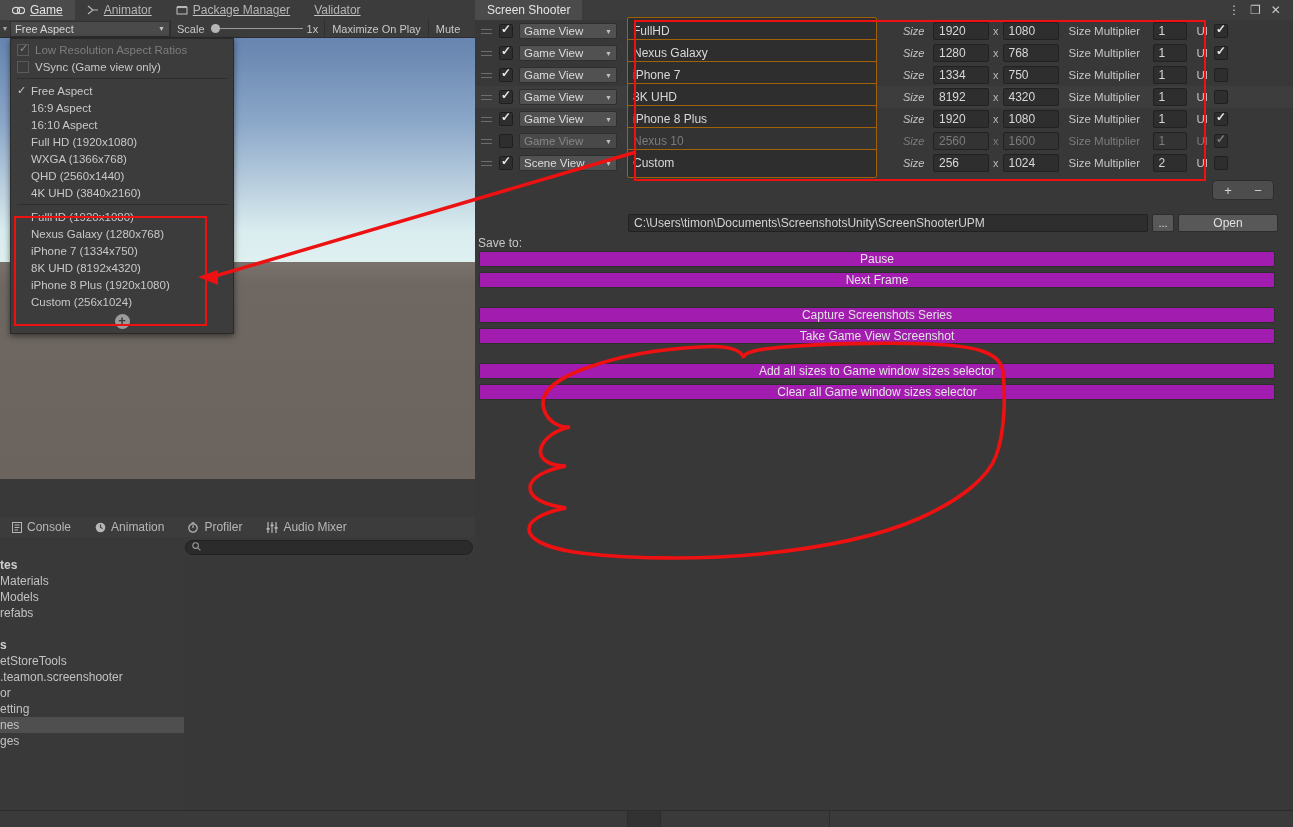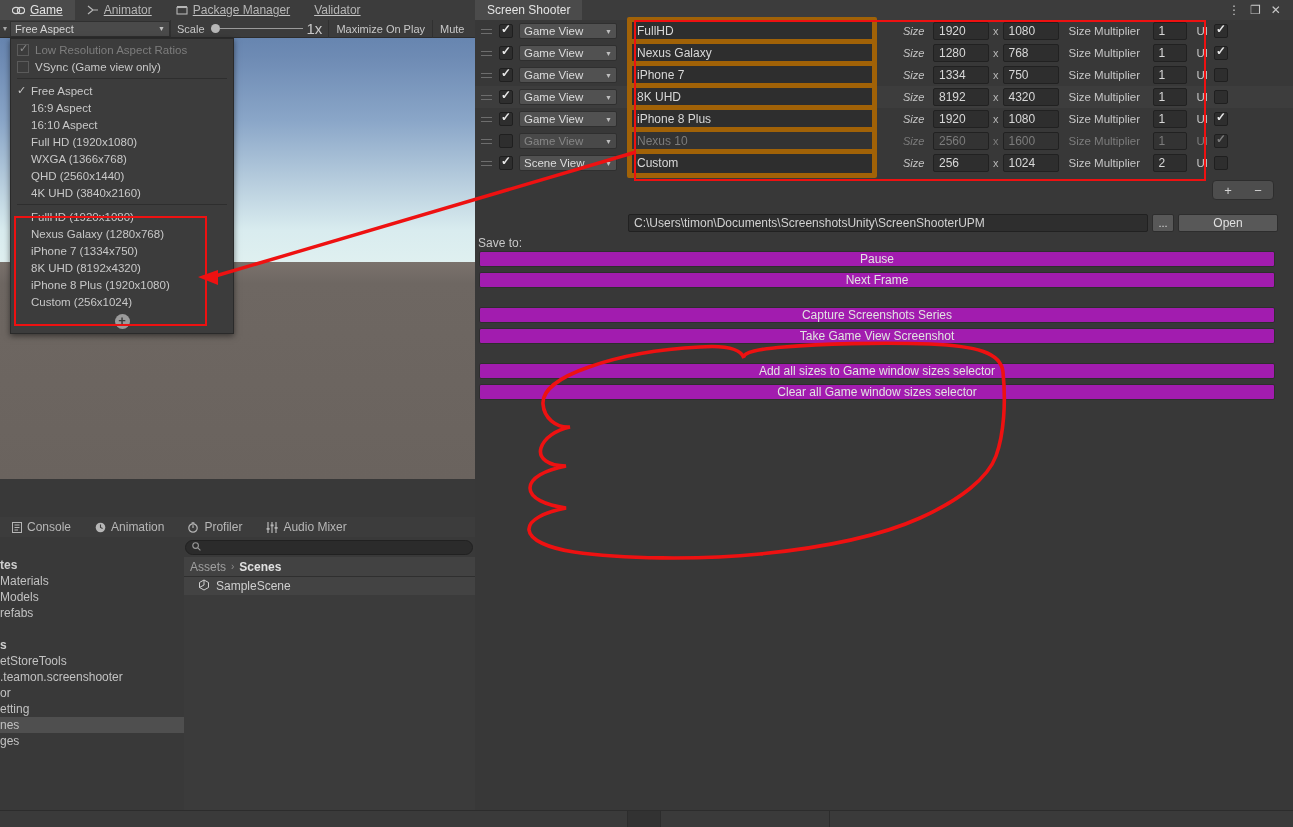--- a/index.html
+++ b/index.html
@@ -41,21 +41,21 @@
     width: 160px; height: 16px; background: #4a4a4a; border: 1px solid #303030;
     display: flex; align-items: center; padding: 0 4px; font-size: 11px; color: #d4d4d4;
     justify-content: space-between;
   }
   .dd-caret { font-size: 7px; color: #c0c0c0; }
   .tb-sep { width: 1px; height: 18px; background: #303030; }
   .scale-label { padding: 0 6px; font-size: 11px; color: #c8c8c8; }
   .slider-wrap { display: flex; align-items: center; width: 92px; }
   .slider-knob { width: 9px; height: 9px; border-radius: 50%; background: #b6b6b6; }
   .slider-track { flex: 1; height: 1px; background: #9a9a9a; }
-  .scale-val { padding: 0 6px 0 4px; font-size: 15px; color: #c8c8c8; }
+  .scale-val { padding: 0 6px 0 4px; font-size: 11px; color: #c8c8c8; }
   .tb-btn { padding: 0 7px; font-size: 11px; color: #c8c8c8; line-height: 18px; }
 
   
   #game-view { left: 0; top: 38px; width: 475px; height: 479px; overflow: hidden; }
   #sky {
     position: absolute; left: 0; top: 0; width: 475px; height: 262px;
     background: linear-gradient(to bottom, #5a7ba8 0%, #6e8bb4 22%, #8aa6c8 46%, #b8cede 70%, #d9ecef 88%, #dff0f0 100%);
   }
   #ground {
     position: absolute; left: 0; top: 262px; width: 475px; height: 217px;
@@ -154,21 +154,21 @@
     content: "✓"; position: absolute; left: 1px; top: -3px;
     font-size: 12px; color: #e8e8e8; font-weight: bold;
   }
   .view-dd {
     width: 98px; height: 16px; background: #515151; border: 1px solid #2f2f2f;
     border-radius: 2px; display: flex; align-items: center; justify-content: space-between;
     padding: 0 4px; font-size: 11.5px; color: #dcdcdc; flex: none;
   }
   .view-dd.dim { color: #868686; background: #494949; }
   .name-field {
-    height: 29px; background: #2e2e2e; border: 5px solid #a16207; border-radius: 2px;
+    height: 29px; background: #2e2e2e; border: 1px solid #a16207; border-radius: 2px;
     display: flex; align-items: center; padding: 0 5px; font-size: 12px;
     color: #d8d8d8; width: 250px; margin-left: 10px; flex: none;
   }
   .name-field.dim { color: #7c7c7c; background: #333; }
   .sz-label { font-size: 11px; color: #c6c6c6; margin-left: 26px; width: 30px; flex: none; font-style: italic; }
   .sz-label.dim { color: #7c7c7c; }
   .num-field {
     height: 18px; background: #2e2e2e; border: 1px solid #212121; border-radius: 2px;
     display: flex; align-items: center; padding: 0 5px; font-size: 12px; color: #d8d8d8;
     width: 56px; flex: none;
@@ -440,36 +440,20 @@
     <div class="tree-item"></div>
     <div class="tree-item bold">s</div>
     <div class="tree-item">etStoreTools</div>
     <div class="tree-item">.teamon.screenshooter</div>
     <div class="tree-item">or</div>
     <div class="tree-item">etting</div>
     <div class="tree-item sel">nes</div>
     <div class="tree-item">ges</div>
   </div>
 
-  <div class="abs" id="proj-right">
-    <div id="breadcrumb">
-      <span class="bc-dim">Assets</span>
-      <span class="bc-sep">›</span>
-      <span class="bc-cur">Scenes</span>
-    </div>
-    <div class="asset-row">
-      <span>
-        <svg width="12" height="12" viewBox="0 0 12 12">
-            <path d="M6 1 L10.5 3.5 L10.5 8.5 L6 11 L1.5 8.5 L1.5 3.5 Z" fill="none" stroke="#cfcfcf" stroke-width="1"></path>
-            <path d="M6 1 L6 6 L1.5 8.5" stroke="#cfcfcf" stroke-width="1" fill="none"></path>
-          </svg>
-      </span>
-      <span>SampleScene</span>
-    </div>
-  </div>
   <div class="abs" id="left-bottom-fill"></div>
 
   <div class="abs" id="right-panel"></div>
 
   <div class="tabbar" id="ss-tabbar">
     <div class="tab active">
       <span>Screen Shooter</span>
     </div>
   </div>
   <div class="abs" id="win-ctrls">

